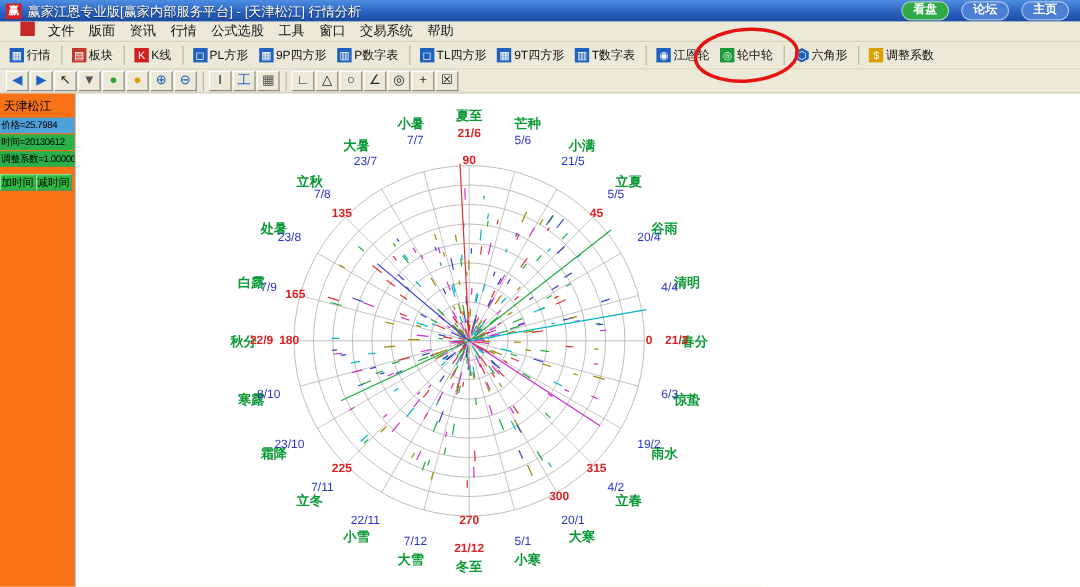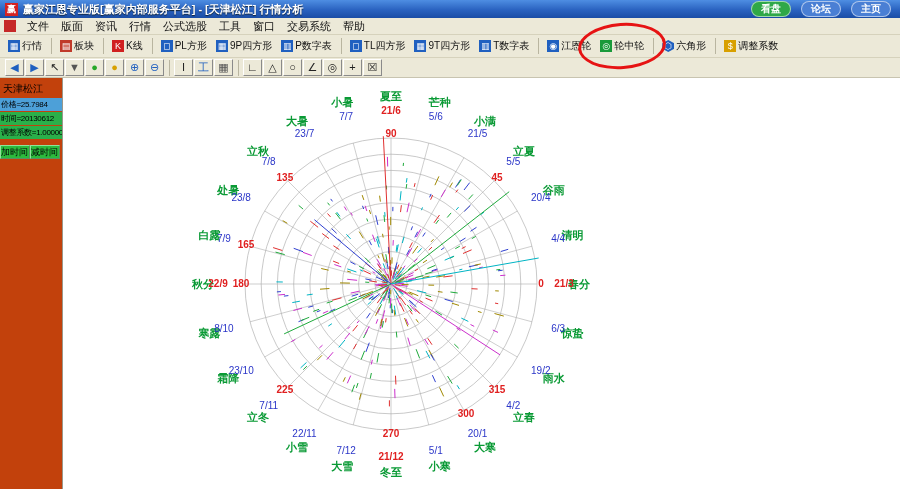--- a/index.html
+++ b/index.html
@@ -3,43 +3,43 @@
 <meta charset="utf-8">
 <style>
   *{margin:0;padding:0;box-sizing:border-box;}
   html,body{width:900px;height:489px;overflow:hidden;}
   body{font-family:"Liberation Sans","DejaVu Sans",sans-serif;background:#ece9d8;position:relative;}
 
   .titlebar{height:18px;background:linear-gradient(180deg,#4e8ee2 0%,#2a62c0 55%,#1a4da6 100%);
     display:flex;align-items:center;padding:0 5px;color:#fff;}
   .app-icon{width:13px;height:13px;background:#d42222;color:#fff;font-size:9px;line-height:13px;
     text-align:center;margin-right:5px;font-weight:bold;flex:none;}
-  .title-text{font-size:11px;font-weight:bold;white-space:nowrap;overflow:hidden;flex:1;text-shadow:0 1px 1px #123;}
+  .title-text{font-size:11px;font-weight:normal;white-space:nowrap;overflow:hidden;flex:1;text-shadow:0 1px 1px #123;}
   .title-buttons{display:flex;align-items:center;flex:none;padding-right:4px;}
   .tbtn{font-size:10px;color:#fff;padding:1px 9px;border-radius:8px;margin-left:10px;cursor:pointer;
     line-height:12px;border:1px solid rgba(255,255,255,.55);font-weight:bold;text-align:center;}
 
-  .menubar{height:17px;display:flex;align-items:center;background:#ece9d8;border-bottom:1px solid #d6d2bc;font-size:11px;}
+  .menubar{height:17px;display:flex;background:#ece9d8;border-bottom:1px solid #d6d2bc;font-size:11px;padding-left:13px;}
   .menu-icon{width:12px;height:12px;background:#c62828;margin:0 5px 0 4px;flex:none;}
   .menu-item{padding:0 6px;cursor:pointer;white-space:nowrap;color:#111;}
 
   .toolbar1{height:23px;display:flex;align-items:center;background:#ece9d8;border-bottom:1px solid #d6d2bc;
     font-size:10px;padding-left:4px;}
   .t1btn{display:flex;align-items:center;padding:2px 3px;margin-right:1px;cursor:pointer;white-space:nowrap;
     border:1px solid transparent;color:#111;}
   .t1icon{width:12px;height:12px;margin-right:2px;font-size:9px;line-height:12px;text-align:center;color:#fff;flex:none;}
   .hex{clip-path:polygon(50% 0,100% 27%,100% 73%,50% 100%,0 73%,0 27%);}
   .sep{width:1px;height:16px;background:#b9b5a0;margin:0 4px;flex:none;}
 
   .toolbar2{height:20px;display:flex;align-items:center;background:#ece9d8;border-bottom:1px solid #c8c4b0;padding-left:5px;}
   .t2btn{width:19px;height:17px;border:1px solid;border-color:#fff #8a8a8a #8a8a8a #fff;background:#ece9d8;
     font-size:11px;text-align:center;line-height:14px;margin-right:1px;cursor:pointer;flex:none;}
 
   .body-row{display:flex;height:411px;}
-  .side-panel{width:63px;background:#c2410c;border-right:1px solid #9a978a;flex:none;}
+  .side-panel{width:63px;background:#f97316;border-right:1px solid #9a978a;flex:none;}
   .stock-name{font-size:10px;padding:4px 2px 2px 3px;color:#000;white-space:nowrap;}
   .field{height:13px;font-size:8px;line-height:13px;white-space:nowrap;overflow:hidden;color:#000;
     margin-bottom:1px;padding-left:1px;letter-spacing:-0.3px;}
   .side-buttons{margin-top:6px;display:flex;}
   .sbtn{display:inline-block;width:30px;height:14px;font-size:9px;line-height:12px;text-align:left;
     background:#2cbb3e;color:#000;border:1px outset #8fe39a;cursor:pointer;white-space:nowrap;overflow:hidden;}
 
   .chart-area{flex:1;background:#fff;position:relative;}
   .chart-area svg{position:absolute;left:0;top:0;}
   svg text{font-family:"Liberation Sans","DejaVu Sans",sans-serif;}

